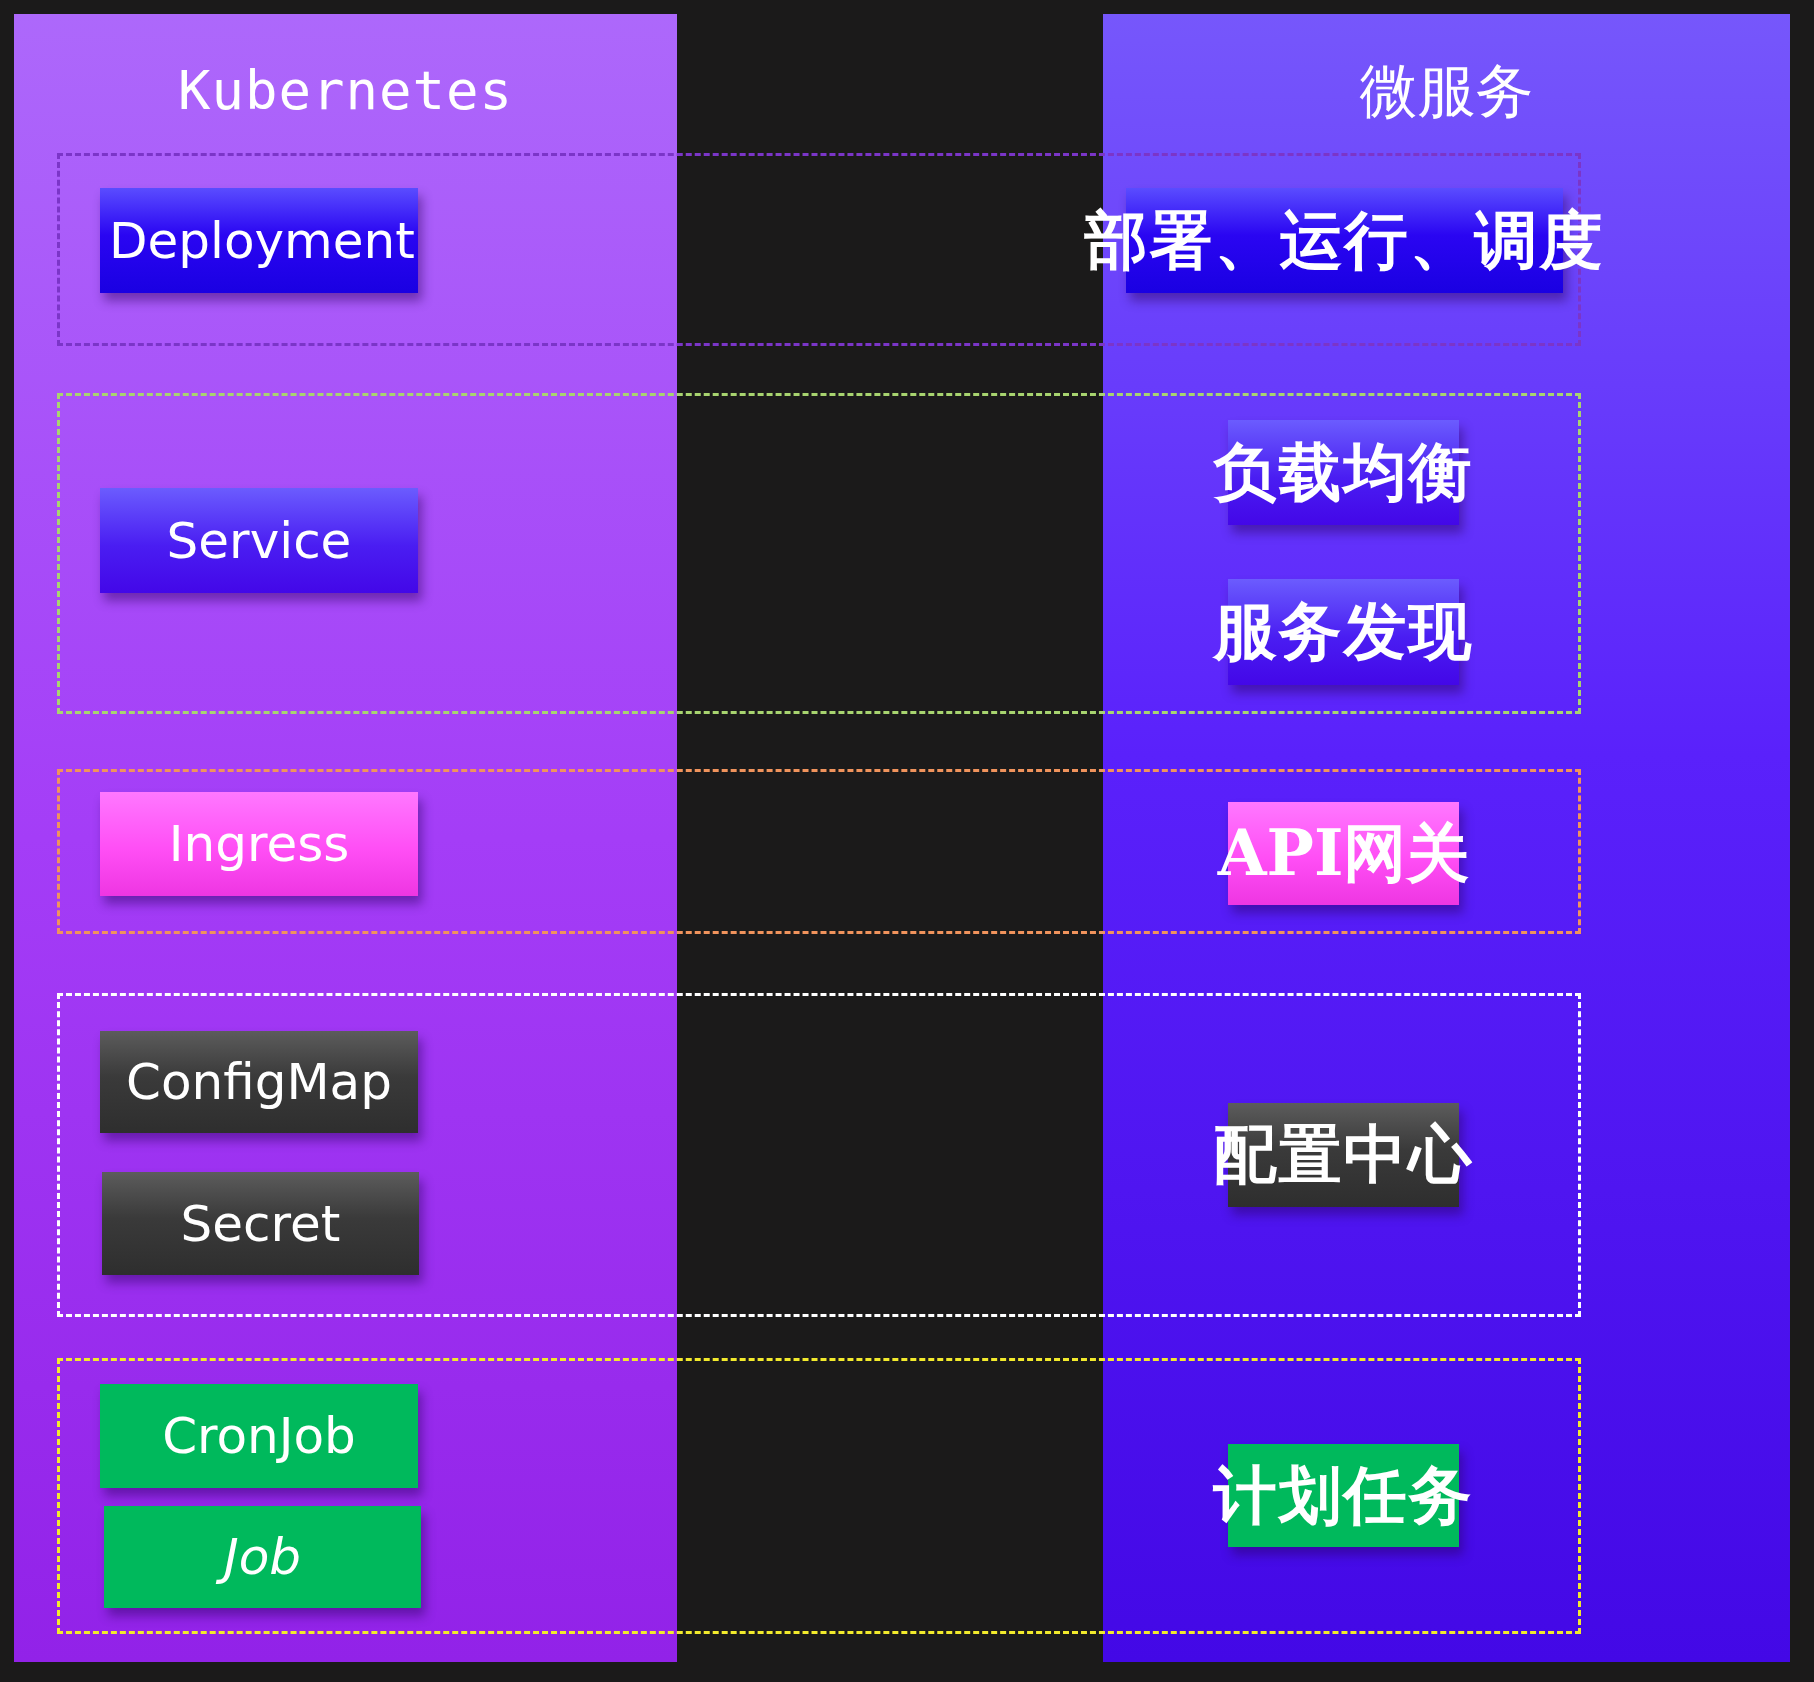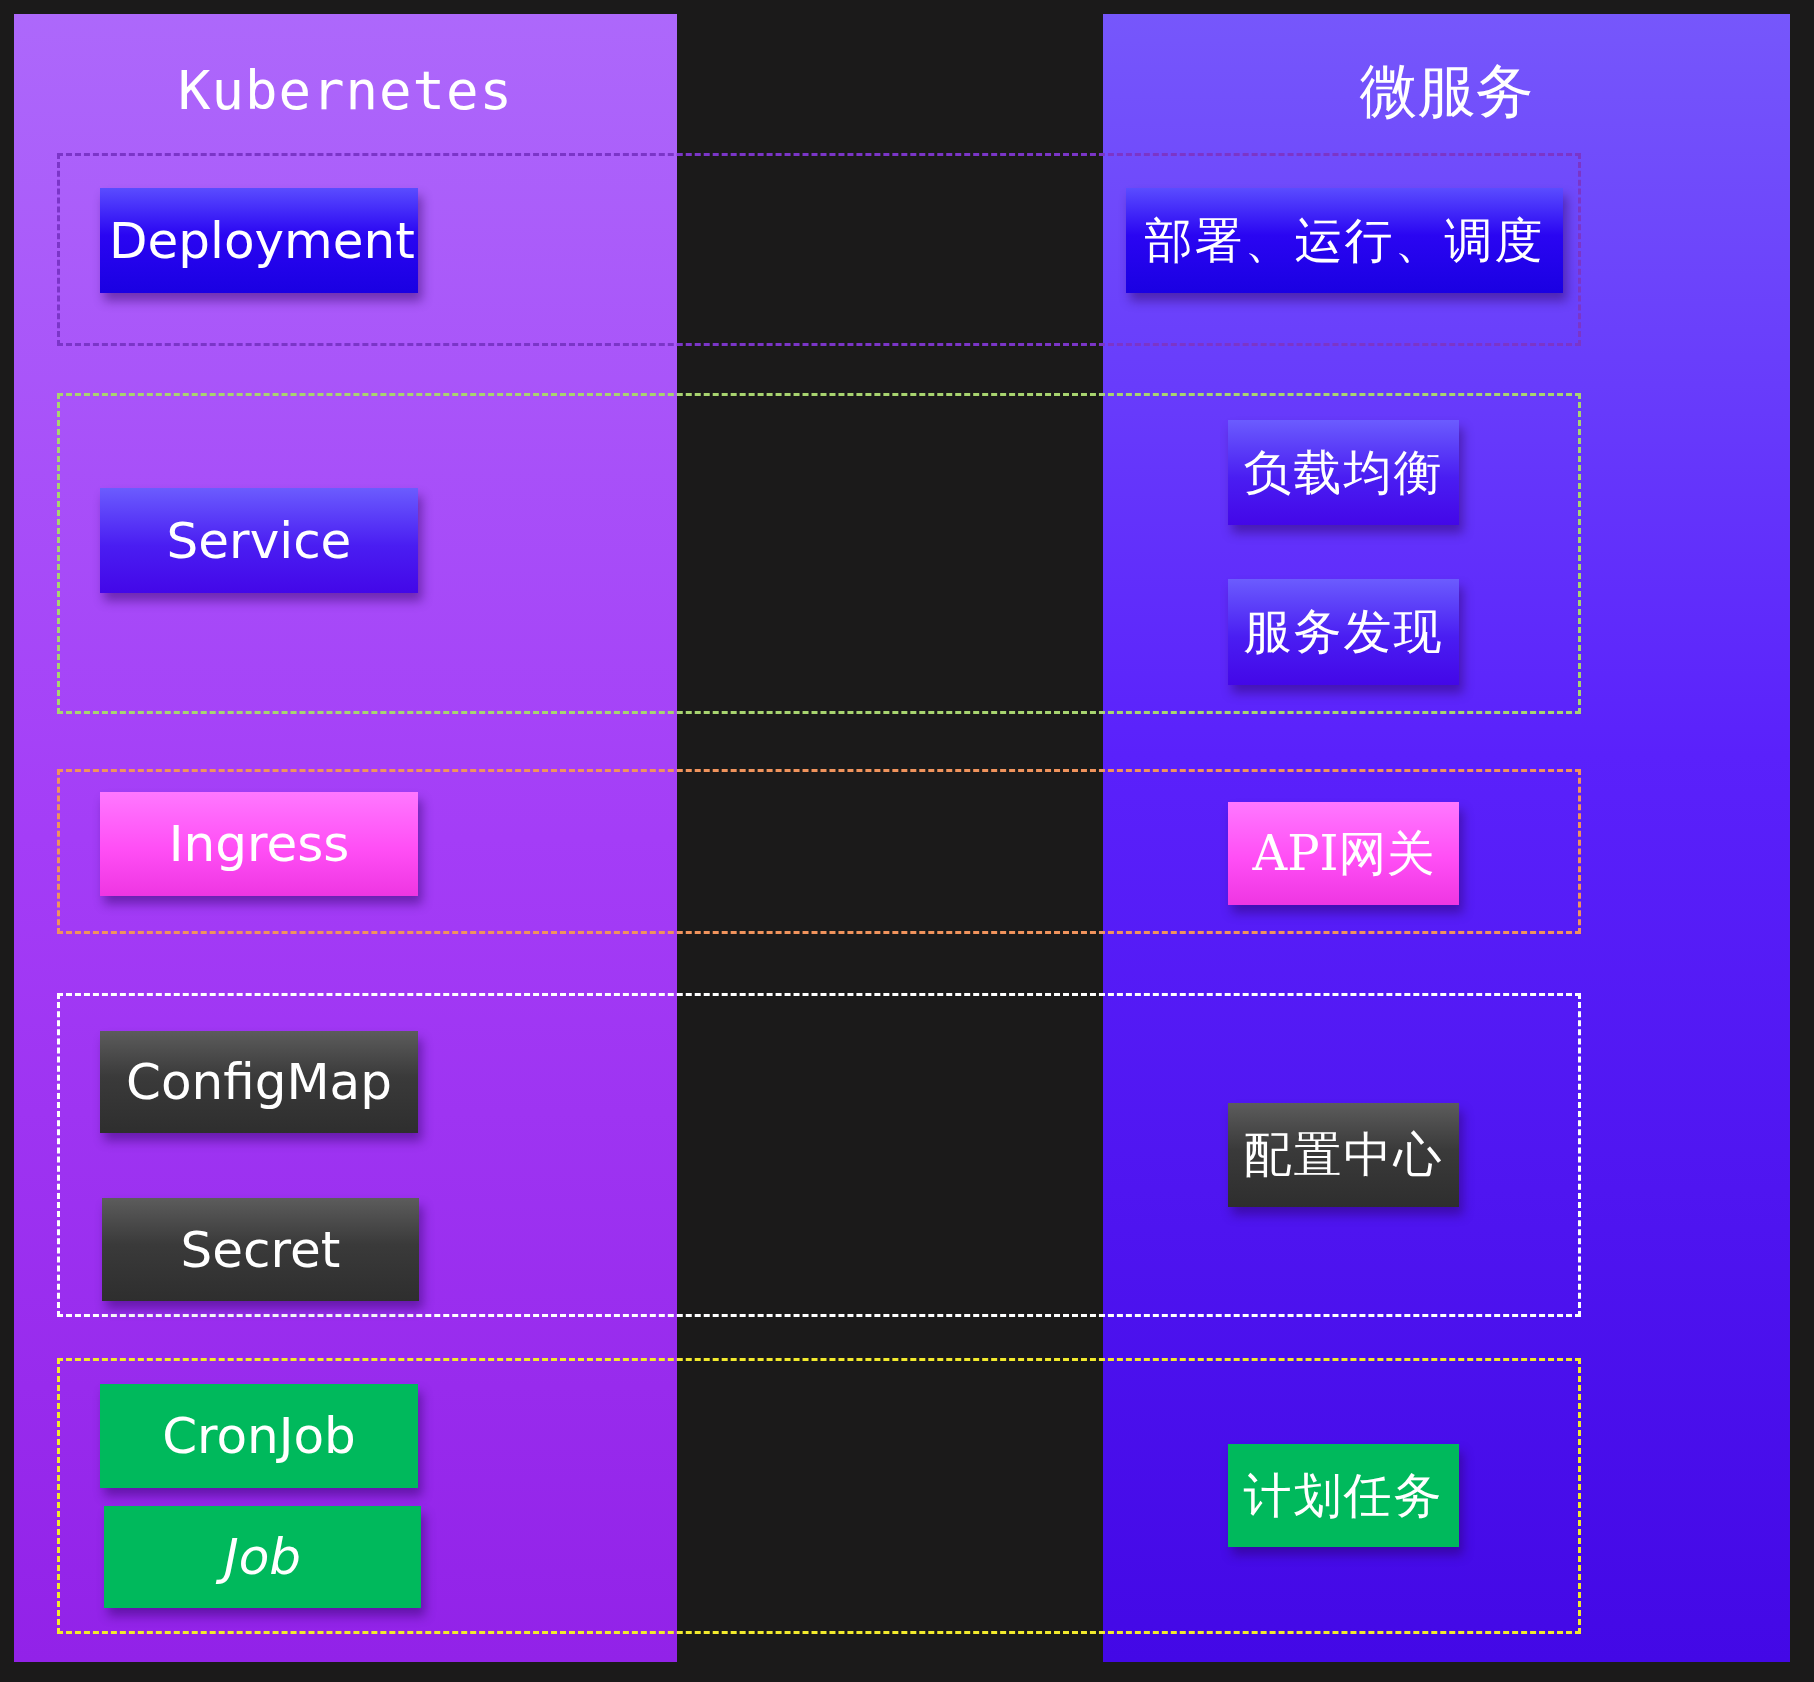--- a/index.html
+++ b/index.html
@@ -15,21 +15,21 @@
   .group { position:absolute; left:57px; width:1524px; box-sizing:border-box; border-style:dashed; border-width:3px; }
   .box {
     position:absolute; box-sizing:border-box; color:#fff; display:flex; align-items:center; justify-content:center;
     font-size:50px; box-shadow:4px 8px 10px rgba(40,0,90,0.45); white-space:nowrap;
   }
   .c-blue { background:linear-gradient(180deg,#5a4cff 0%,#2a05f2 45%,#1a00e2 100%); }
   .c-indigo { background:linear-gradient(180deg,#6b5cfe 0%,#4a1df2 55%,#4307e8 100%); }
   .c-pink { background:linear-gradient(180deg,#ff78ff 0%,#ff4ef5 55%,#ee36e2 100%); }
   .c-dark { background:linear-gradient(180deg,#5c5c5c 0%,#3a3a3a 45%,#2e2e2e 100%); }
   .c-green { background:#00b95c; }
-  .cjk { font-family:"DejaVu Serif", serif; font-size:48px; letter-spacing:2px; }
+  .cjk { font-family:"DejaVu Serif", serif; font-size:63px; letter-spacing:2px;font-weight:bold; }
 </style>
 </head>
 <body>
 
 <div class="panel panel-left">
   <div class="panel-title">Kubernetes</div>
 </div>
 <div class="panel panel-right">
   <div class="panel-title">微服务</div>
 </div>
@@ -45,21 +45,21 @@
 </div>
 <div class="box c-indigo" style="left:100px;top:488px;width:318px;height:105px;">
   <span>Service</span>
 </div>
 <div class="box c-pink" style="left:100px;top:792px;width:318px;height:104px;">
   <span>Ingress</span>
 </div>
 <div class="box c-dark" style="left:100px;top:1031px;width:318px;height:102px;">
   <span>ConfigMap</span>
 </div>
-<div class="box c-dark" style="left:102px;top:1172px;width:317px;height:103px;margin-top:26px;">
+<div class="box c-dark" style="left:102px;top:1172px;width:317px;height:103px;">
   <span>Secret</span>
 </div>
 <div class="box c-green" style="left:100px;top:1384px;width:318px;height:104px;">
   <span>CronJob</span>
 </div>
 <div class="box c-green" style="left:104px;top:1506px;width:317px;height:102px;font-style:italic;">
   <span>Job</span>
 </div>
 
 <div class="box c-blue cjk" style="left:1126px;top:188px;width:437px;height:105px;">

